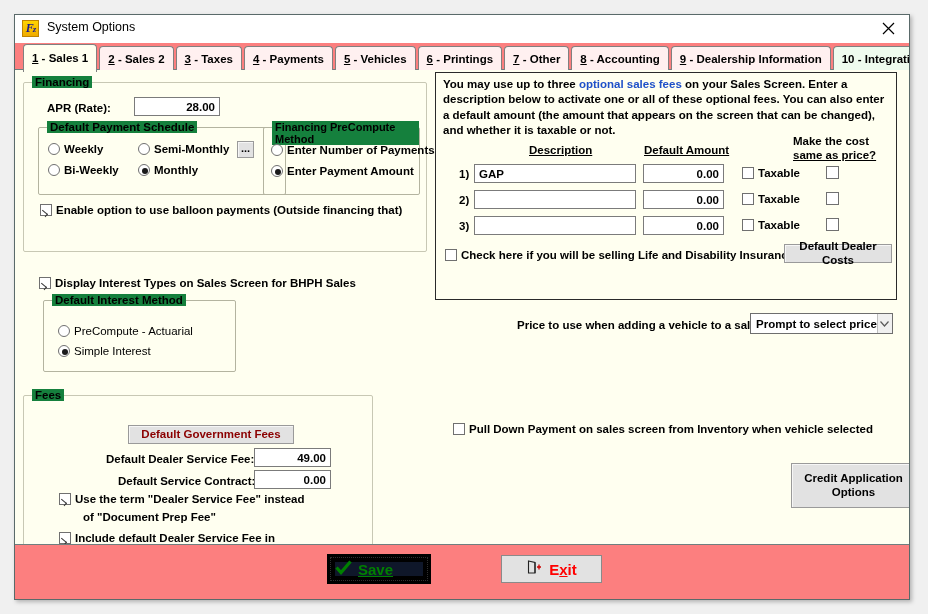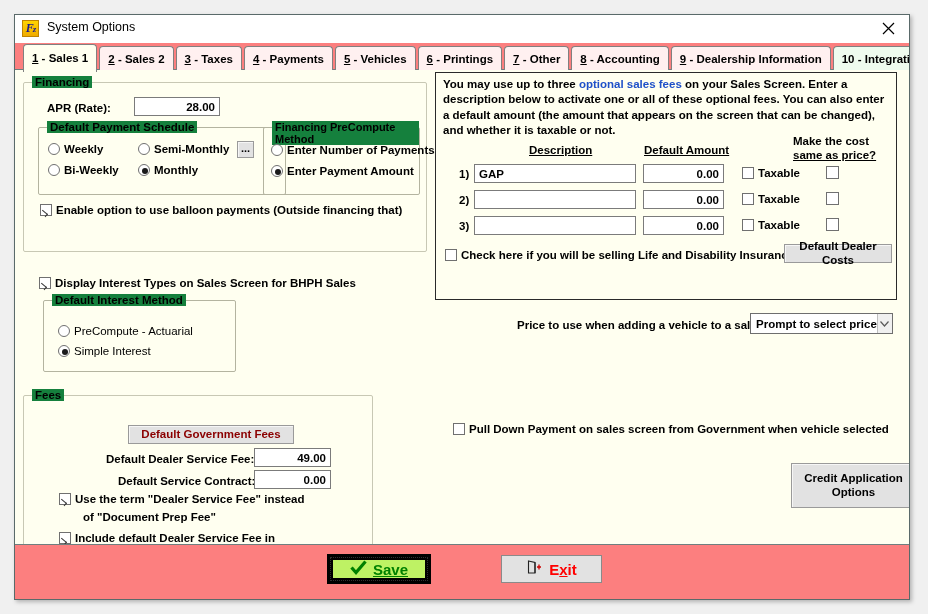--- a/index.html
+++ b/index.html
@@ -273,25 +273,25 @@
     position: absolute;
     left: 0; bottom: 0;
     width: 894px; height: 55px;
     background: #fc7f7f;
     border-top: 1px solid #6f7f7f;
   }
   #save-btn {
     position: absolute;
     left: 312px; top: 9px;
     width: 104px; height: 30px;
-    background: #bef264;
-    border: 6px solid #000000;
+    background: #0f172a;
+    border: 8px solid #000000;
     outline: 1px dotted #303030;
     outline-offset: -4px;
-    display: flex; align-items: center; justify-content: center;
+    display: flex; align-items: center; 
     gap: 6px;
     cursor: pointer;
   }
   #save-btn .txtlabel {
     font-size: 15px; font-weight: bold; color: #008000;
     text-decoration: underline;
   }
   #exit-btn {
     position: absolute;
     left: 486px; top: 10px;
@@ -471,21 +471,21 @@
     <div class="sel" style="left:735px; top:243px; width:143px; height:21px;">
       <span class="val">Prompt to select price</span>
       <span class="arrow">
         <svg width="9" height="6" viewBox="0 0 9 6">
             <path d="M0.5 0.5 L4.5 5 L8.5 0.5" stroke="#5a5a5a" stroke-width="1.2" fill="none"></path>
           </svg>
       </span>
     </div>
 
     <div class="chk" style="left:438px; top:353px;">
-      <span class="box"></span><span>Pull Down Payment on sales screen from Government when vehicle selected</span>
+      <span class="box"></span><span>Pull Down Payment on sales screen from Inventory when vehicle selected</span>
     </div>
 
     <div class="btn" style="left:776px; top:393px; width:125px; height:45px; flex-direction:column;">
       <span>Credit Application</span>
       <span>Options</span>
     </div>
 
     <div class="chk" style="left:438px; top:481px;">
       <span class="box"></span><span>Pull vehicle mileage into the sale window</span>
     </div>

